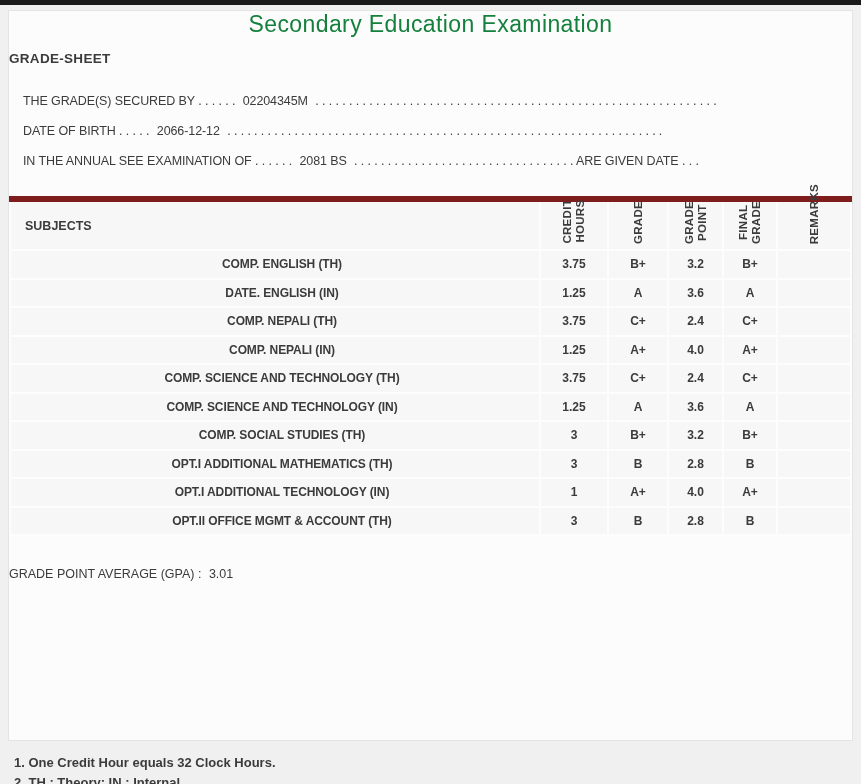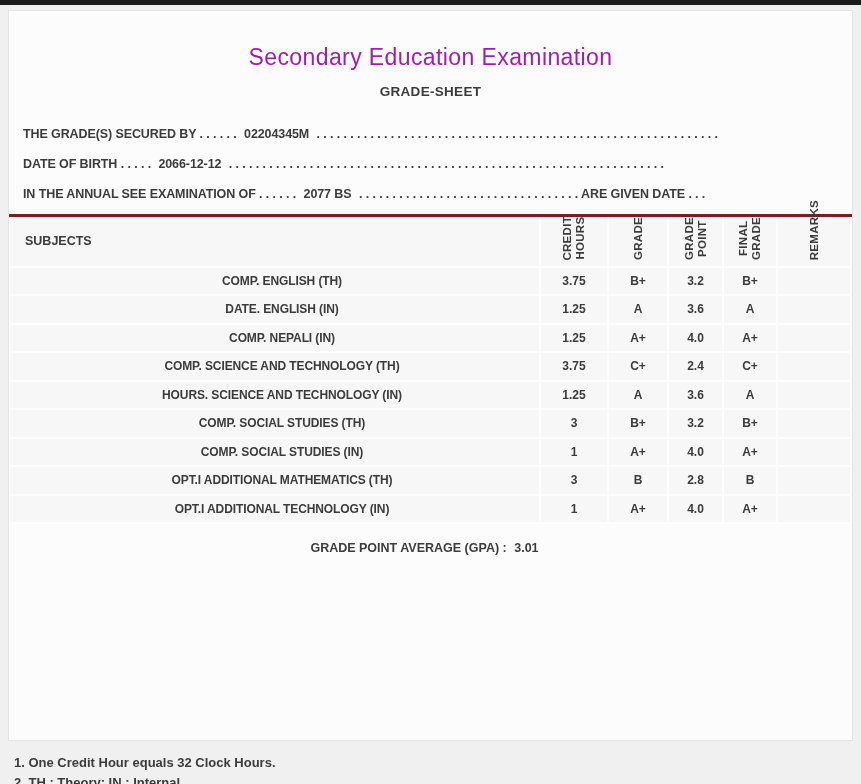--- a/index.html
+++ b/index.html
@@ -24,55 +24,54 @@
   }
   .sheet {
     position: absolute;
     left: 8px; top: 10px;
     width: 845px; height: 731px;
     background: #fcfcfc;
     border: 1px solid #e4e4e4;
     overflow: visible;
   }
   .title {
-    margin-top: 33px;
     text-align: center;
     font-size: 23px;
     font-weight: 400;
     letter-spacing: 0.4px;
-    color: #a21caf;
+    color: #15803d;
   }
   .subtitle {
     margin-top: 13px;
-    text-align: center;
+    text-align: left;
     font-size: 13.5px;
     font-weight: 700;
     letter-spacing: 0.3px;
     color: #3b3b3b;
   }
   .info-block { margin-top: 20px; }
   .info-line {
     height: 30px;
     line-height: 30px;
     padding: 0 14px;
     font-size: 12.5px;
-    font-weight: 700;
+    font-weight: 400;
     color: #3b3b3b;
     white-space: nowrap;
     overflow: hidden;
     letter-spacing: -0.1px;
   }
   .info-line .value { margin: 0 4px; }
   .info-line .dots { color: #3b3b3b; }
   table.grades {
-    margin-top: 5px;
+    margin-top: 20px;
     width: 100%;
     border-collapse: collapse;
     table-layout: fixed;
-    border-top: 3px solid #7f1d1d;
+    border-top: 6px solid #7f1d1d;
   }
   table.grades th, table.grades td {
     background: #f7f7f7;
     border: 2px solid #fdfdfd;
     color: #3b3b3b;
   }
   th.subjects-h {
     text-align: left;
     padding-left: 14px;
     font-size: 12.5px;
@@ -103,25 +102,25 @@
     padding-left: 14px;
     font-size: 12px;
     letter-spacing: -0.1px;
   }
   .col-credit  { width: 68px; }
   .col-grade   { width: 60px; }
   .col-gpoint  { width: 55px; }
   .col-final   { width: 54px; }
   .col-remarks { width: 74px; }
   .gpa-line {
-    margin-top: 17px;
+    margin-top: 31px;
     padding-right: 12px;
-    text-align: center;
+    text-align: left;
     font-size: 12.5px;
-    font-weight: 700;
+    font-weight: 400;
     color: #3b3b3b;
   }
   .gpa-line .gpa-value { margin-left: 4px; }
   .footnotes {
     position: absolute;
     left: 14px;
     top: 753px;
     font-size: 13px;
     font-weight: 600;
     color: #3b3b3b;
@@ -147,21 +146,21 @@
       </div>
       <div class="info-line">
         <span class="label">DATE OF BIRTH</span>
         <span class="dots">. . . . .</span>
         <span class="value">2066-12-12</span>
         <span class="dots">. . . . . . . . . . . . . . . . . . . . . . . . . . . . . . . . . . . . . . . . . . . . . . . . . . . . . . . . . . . . . . . . .</span>
       </div>
       <div class="info-line">
         <span class="label">IN THE ANNUAL SEE EXAMINATION OF</span>
         <span class="dots">. . . . . .</span>
-        <span class="value">2077 BS</span>
+        <span class="value">2081 BS</span>
         <span class="dots">. . . . . . . . . . . . . . . . . . . . . . . . . . . . . . . . .</span>
         <span class="label">ARE GIVEN DATE</span>
         <span class="dots">. . .</span>
       </div>
     </div>
 
     <table class="grades">
       <thead>
         <tr>
           <th class="subjects-h">SUBJECTS</th>
@@ -196,75 +195,83 @@
           </tr>
           <tr>
             <td class="subject-cell">DATE. ENGLISH (IN)</td>
             <td class="col-credit">1.25</td>
             <td class="col-grade">A</td>
             <td class="col-gpoint">3.6</td>
             <td class="col-final">A</td>
             <td class="col-remarks"></td>
           </tr>
           <tr>
+            <td class="subject-cell">COMP. NEPALI (TH)</td>
+            <td class="col-credit">3.75</td>
+            <td class="col-grade">C+</td>
+            <td class="col-gpoint">2.4</td>
+            <td class="col-final">C+</td>
+            <td class="col-remarks"></td>
+          </tr>
+          <tr>
             <td class="subject-cell">COMP. NEPALI (IN)</td>
             <td class="col-credit">1.25</td>
             <td class="col-grade">A+</td>
             <td class="col-gpoint">4.0</td>
             <td class="col-final">A+</td>
             <td class="col-remarks"></td>
           </tr>
           <tr>
             <td class="subject-cell">COMP. SCIENCE AND TECHNOLOGY (TH)</td>
             <td class="col-credit">3.75</td>
             <td class="col-grade">C+</td>
             <td class="col-gpoint">2.4</td>
             <td class="col-final">C+</td>
             <td class="col-remarks"></td>
           </tr>
           <tr>
-            <td class="subject-cell">HOURS. SCIENCE AND TECHNOLOGY (IN)</td>
+            <td class="subject-cell">COMP. SCIENCE AND TECHNOLOGY (IN)</td>
             <td class="col-credit">1.25</td>
             <td class="col-grade">A</td>
             <td class="col-gpoint">3.6</td>
             <td class="col-final">A</td>
             <td class="col-remarks"></td>
           </tr>
           <tr>
             <td class="subject-cell">COMP. SOCIAL STUDIES (TH)</td>
             <td class="col-credit">3</td>
             <td class="col-grade">B+</td>
             <td class="col-gpoint">3.2</td>
             <td class="col-final">B+</td>
             <td class="col-remarks"></td>
           </tr>
           <tr>
-            <td class="subject-cell">COMP. SOCIAL STUDIES (IN)</td>
-            <td class="col-credit">1</td>
-            <td class="col-grade">A+</td>
-            <td class="col-gpoint">4.0</td>
-            <td class="col-final">A+</td>
-            <td class="col-remarks"></td>
-          </tr>
-          <tr>
             <td class="subject-cell">OPT.I ADDITIONAL MATHEMATICS (TH)</td>
             <td class="col-credit">3</td>
             <td class="col-grade">B</td>
             <td class="col-gpoint">2.8</td>
             <td class="col-final">B</td>
             <td class="col-remarks"></td>
           </tr>
           <tr>
             <td class="subject-cell">OPT.I ADDITIONAL TECHNOLOGY (IN)</td>
             <td class="col-credit">1</td>
             <td class="col-grade">A+</td>
             <td class="col-gpoint">4.0</td>
             <td class="col-final">A+</td>
             <td class="col-remarks"></td>
           </tr>
+          <tr>
+            <td class="subject-cell">OPT.II OFFICE MGMT &amp; ACCOUNT (TH)</td>
+            <td class="col-credit">3</td>
+            <td class="col-grade">B</td>
+            <td class="col-gpoint">2.8</td>
+            <td class="col-final">B</td>
+            <td class="col-remarks"></td>
+          </tr>
         </tbody>
     </table>
 
     <div class="gpa-line">
       <span>GRADE POINT AVERAGE (GPA) :</span>
       <span class="gpa-value">3.01</span>
     </div>
   </div>
 
   <div class="footnotes">

